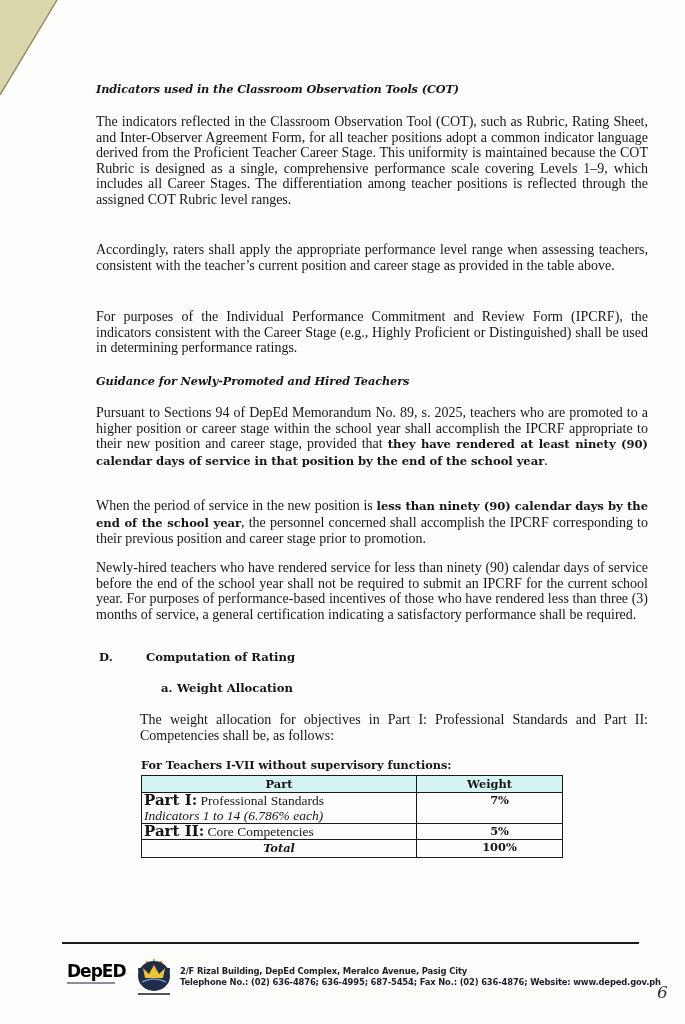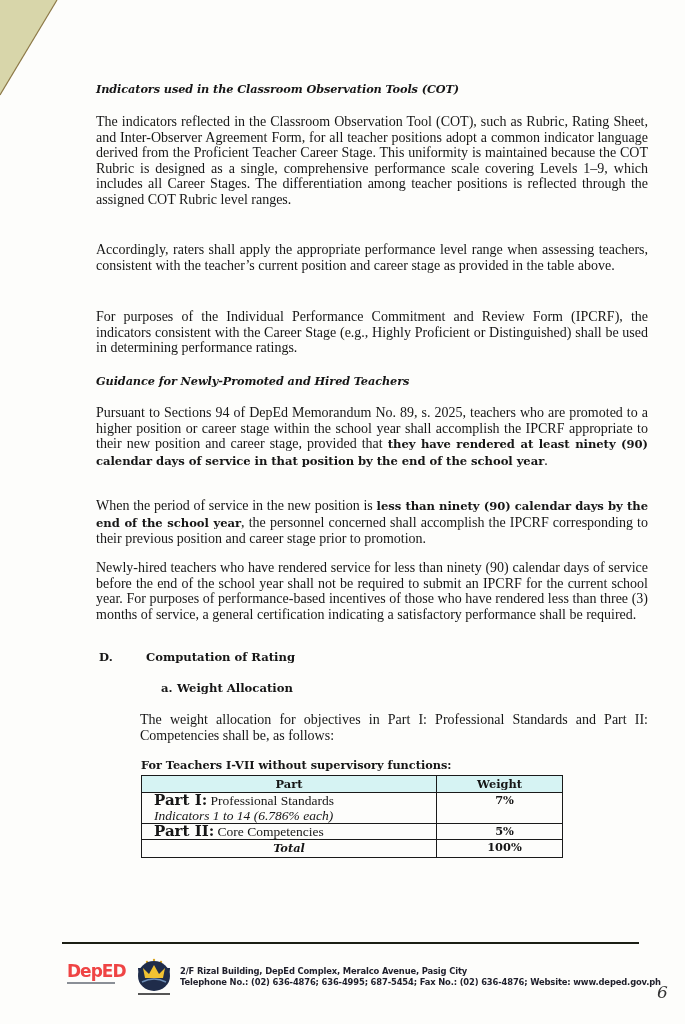--- a/index.html
+++ b/index.html
@@ -39,21 +39,21 @@
     position: absolute; left: 129px; top: 758px;
     font-family: "DejaVu Serif", serif; font-weight: bold; 
     font-size: 11.3px; margin: 0;
   }
   table.weights {
     position: absolute; left: 129px; top: 775px; width: 422px;
     border-collapse: collapse;
     font-family: "Liberation Serif", serif; font-size: 13.5px;
   }
   table.weights td, table.weights th {
-    border: 1.4px solid #1a1a1a; padding: 0 12px; vertical-align: top;
+    border: 1.4px solid #1a1a1a; padding: 0 2px; vertical-align: top;
   }
   table.weights th {
     background: #d6f3f3; font-family: "DejaVu Serif", serif; font-weight: bold;
     font-size: 11.4px; height: 16px; line-height: 16px; text-align: center;
   }
   table.weights td.part { width: 270px; line-height: 15px; }
   table.weights td.weight {
     text-align: center; font-family: "DejaVu Serif", serif; font-weight: bold; font-size: 11.4px;
     line-height: 15px; padding-left: 22px;
   }
@@ -63,21 +63,21 @@
     text-align: center; font-family: "DejaVu Serif", serif; font-weight: bold; font-style: italic;
     font-size: 11.4px; line-height: 17px;
   }
   .footer-rule {
     position: absolute; left: 50px; top: 942px; width: 577px; height: 2px; background: #1b1e14;
   }
   .logo-deped {
     position: absolute; left: 55px; top: 962px; width: 60px; height: 30px;
   }
   .logo-deped .txt {
-    font-family: "DejaVu Sans", sans-serif; font-weight: bold; font-size: 17px; color: #ef4444;
+    font-family: "DejaVu Sans", sans-serif; font-weight: bold; font-size: 17px; color: #000000;
     letter-spacing: -1px; line-height: 18px; display: block;
   }
   .logo-deped .tag { display: block; height: 2px; width: 48px; margin-top: 2px; background: #8a8f96; }
   .logo-bp { position: absolute; left: 118px; top: 952px; width: 48px; height: 46px; }
   .footer-text {
     position: absolute; left: 168px; top: 966px;
     font-family: "DejaVu Sans", sans-serif; font-weight: bold; font-size: 8.4px;
     line-height: 11px; color: #1e1e2a; letter-spacing: -0.15px; margin: 0;
   }
   .page-num {

